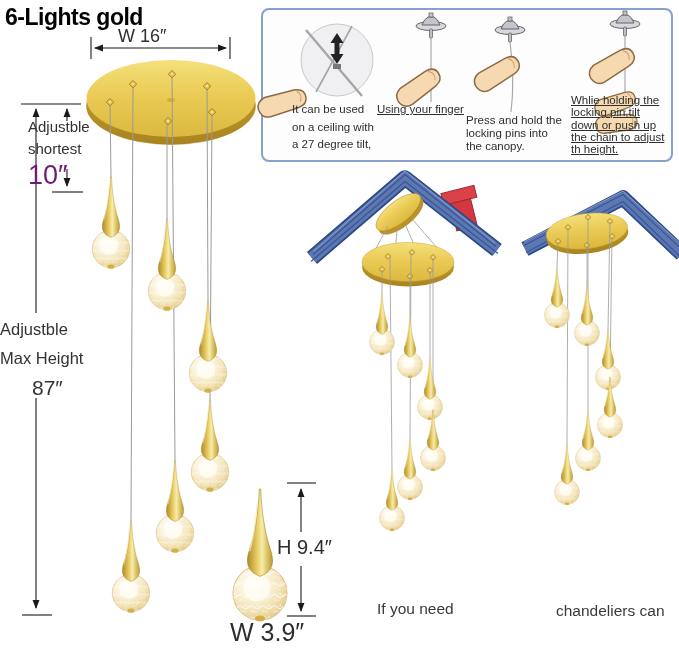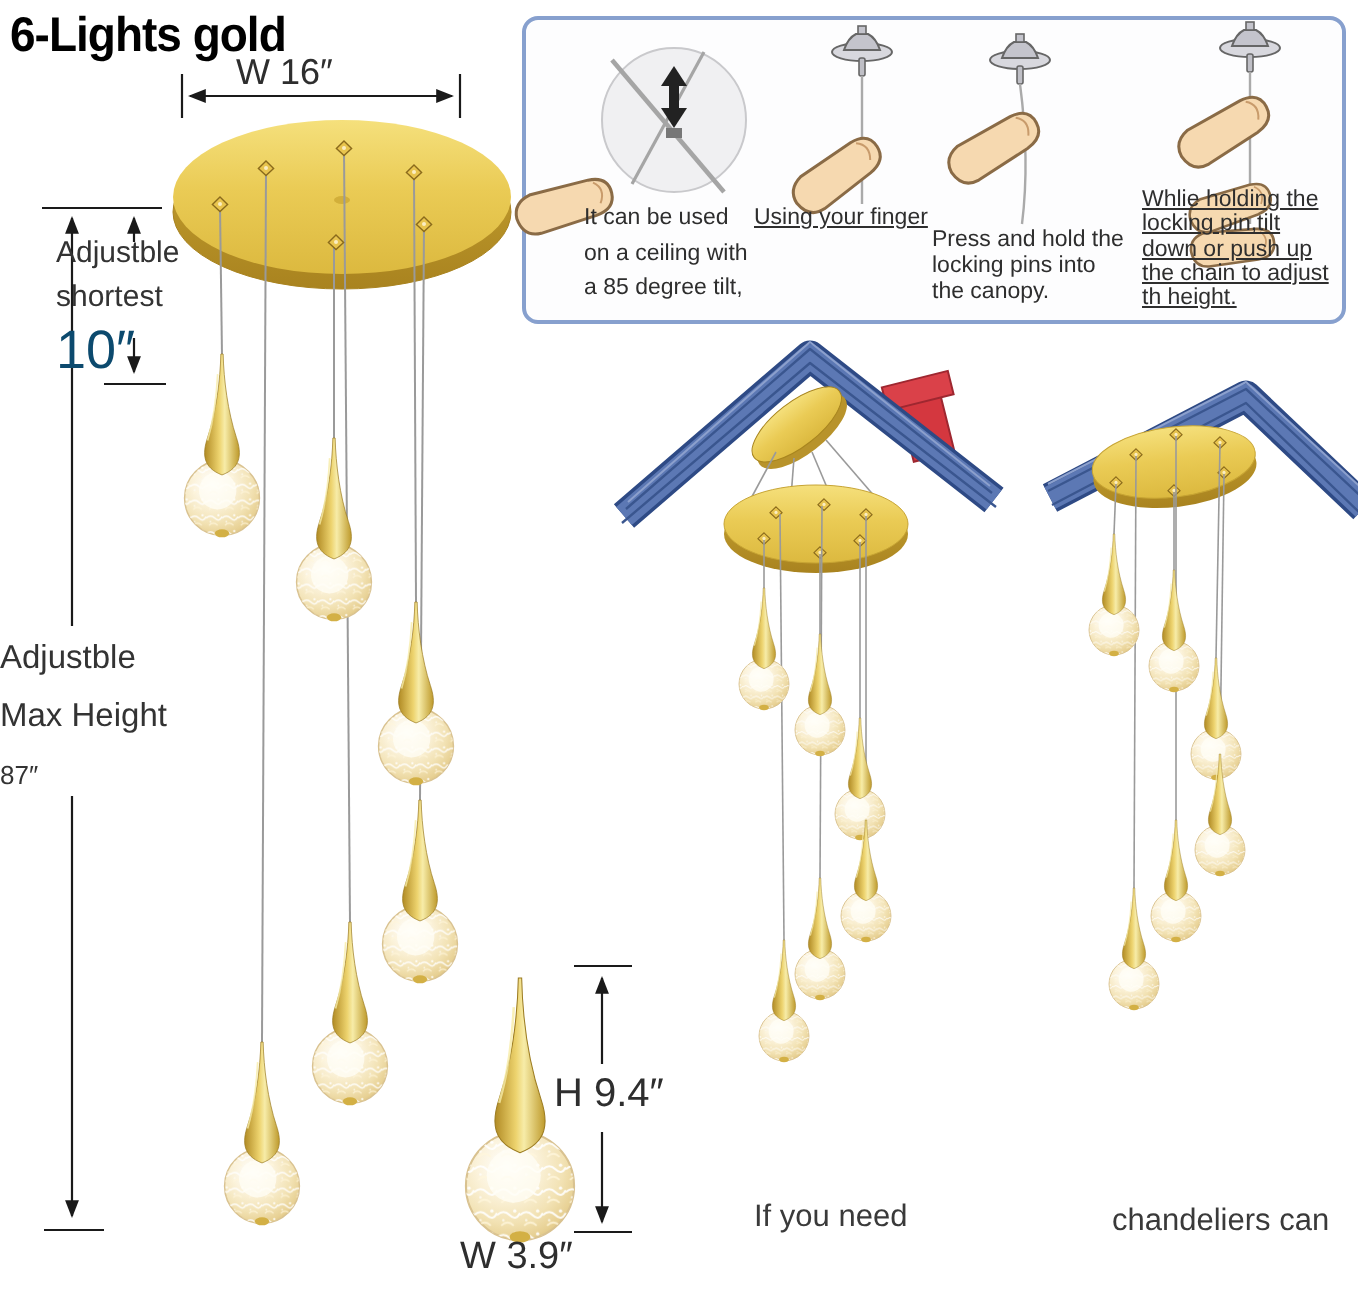--- a/index.html
+++ b/index.html
@@ -5,25 +5,25 @@
   html,body{margin:0;padding:0;}
   body{width:679px;height:648px;position:relative;background:#ffffff;overflow:hidden;
        font-family:"Liberation Sans", sans-serif;color:#2b2b2b;}
   .abs{position:absolute;}
   .art{position:absolute;left:0;top:0;z-index:1;}
   .txt{position:absolute;z-index:2;}
   .center{text-align:left;}
   #title{left:5px;top:3px;font-size:23px;font-weight:800;color:#000;letter-spacing:-0.5px;transform:scaleY(1.06);transform-origin:top left;}
   #w16{left:118px;top:26px;width:84px;font-size:18px;color:#2e2e2e;}
   #shortest{left:28px;top:116px;width:86px;font-size:15px;line-height:22px;color:#333;}
-  #shortest .big{font-size:27px;line-height:30px;color:#0c4a6e;}
+  #shortest .big{font-size:27px;line-height:30px;color:#701a75;}
   #maxh{left:0px;top:315px;width:92px;font-size:16.5px;line-height:29px;color:#333;}
-  #maxh .big{font-size:13px;}
+  #maxh .big{font-size:21px;padding-left:32px;}
   #h94{left:277px;top:536px;width:70px;font-size:20px;color:#2e2e2e;}
-  #w39{left:230px;top:618px;width:80px;font-size:19px;color:#2e2e2e;}
+  #w39{left:230px;top:618px;width:80px;font-size:25px;color:#2e2e2e;}
   .note{font-size:15.5px;color:#3a3a3a;white-space:pre-wrap;}
   #noteL{left:377px;top:544px;width:165px;line-height:25.8px;}
   #noteR{left:556px;top:547px;width:125px;line-height:25.4px;}
   #instrBox{left:261px;top:8px;width:408px;height:150px;border:2px solid #87A0CE;border-radius:8px;background:#FDFDFE;z-index:0;}
   .step{font-size:11.5px;color:#2e2e2e;line-height:15px;}
   #st1{left:292px;top:101px;width:96px;line-height:17.5px;}
   #st2{left:377px;top:102px;width:92px;text-decoration:underline;}
   #st3{left:466px;top:114px;width:105px;line-height:12.8px;}
   #st4{left:571px;top:94px;width:104px;line-height:12.3px;text-align:left;text-decoration:underline;}
 </style>
@@ -272,21 +272,21 @@
   <div>Max Height</div>
   <div class="big">87″</div>
 </div>
 
 <div id="h94" class="txt">H 9.4″</div>
 <div id="w39" class="txt">W 3.9″</div>
 
 <div id="st1" class="txt step center">
   <div>It can be used</div>
   <div>on a ceiling with</div>
-  <div>a 85 degree tilt,</div>
+  <div>a 27 degree tilt,</div>
 </div>
 <div id="st2" class="txt step">
   <div>Using your finger</div>
 </div>
 <div id="st3" class="txt step center">
   <div>Press and hold the</div>
   <div>locking pins into</div>
   <div>the canopy.</div>
 </div>
 <div id="st4" class="txt step">

